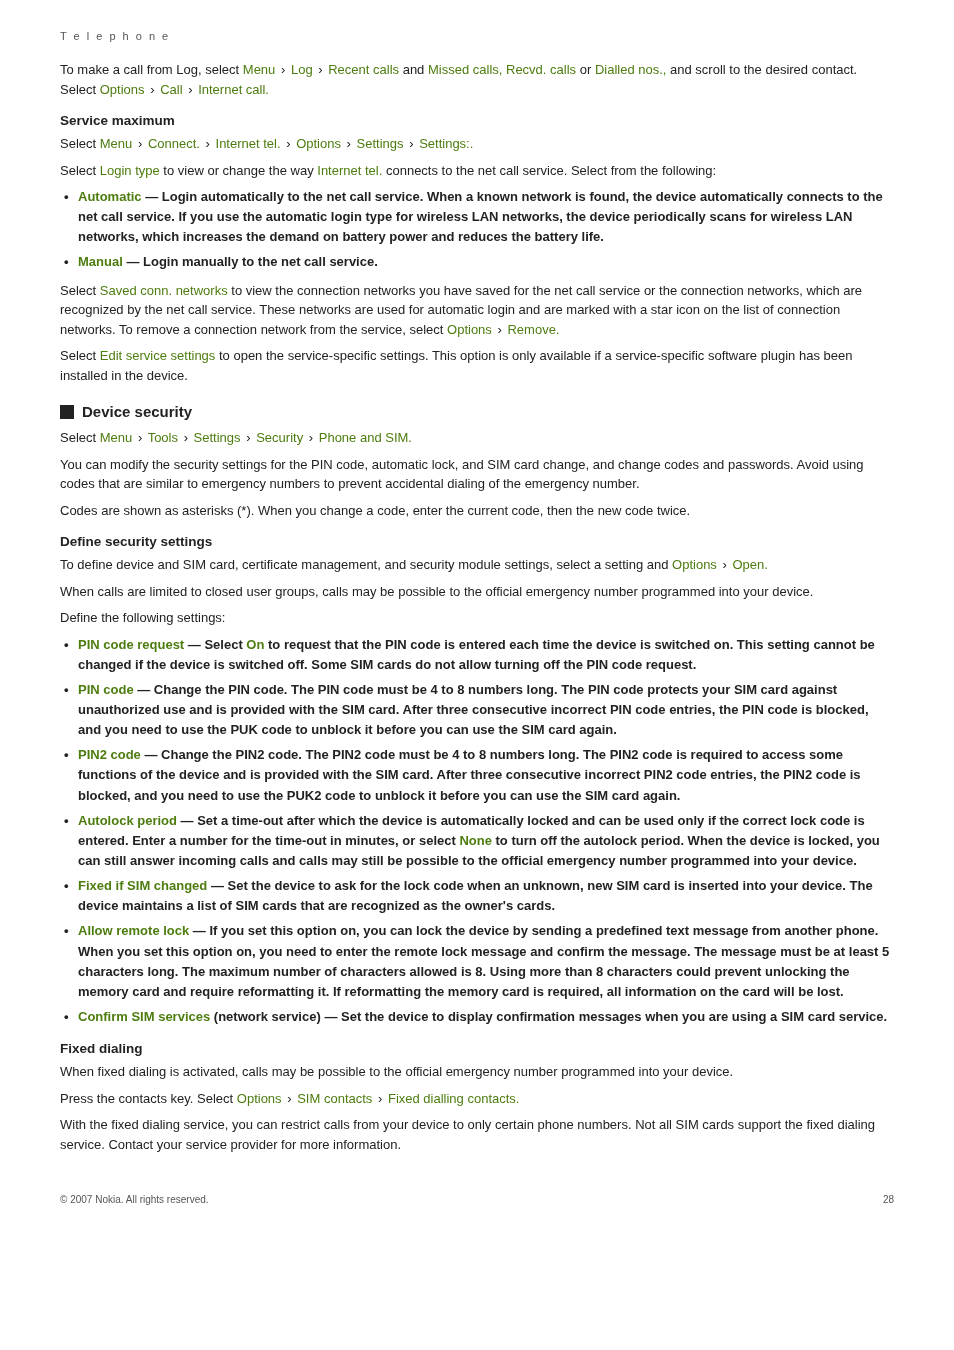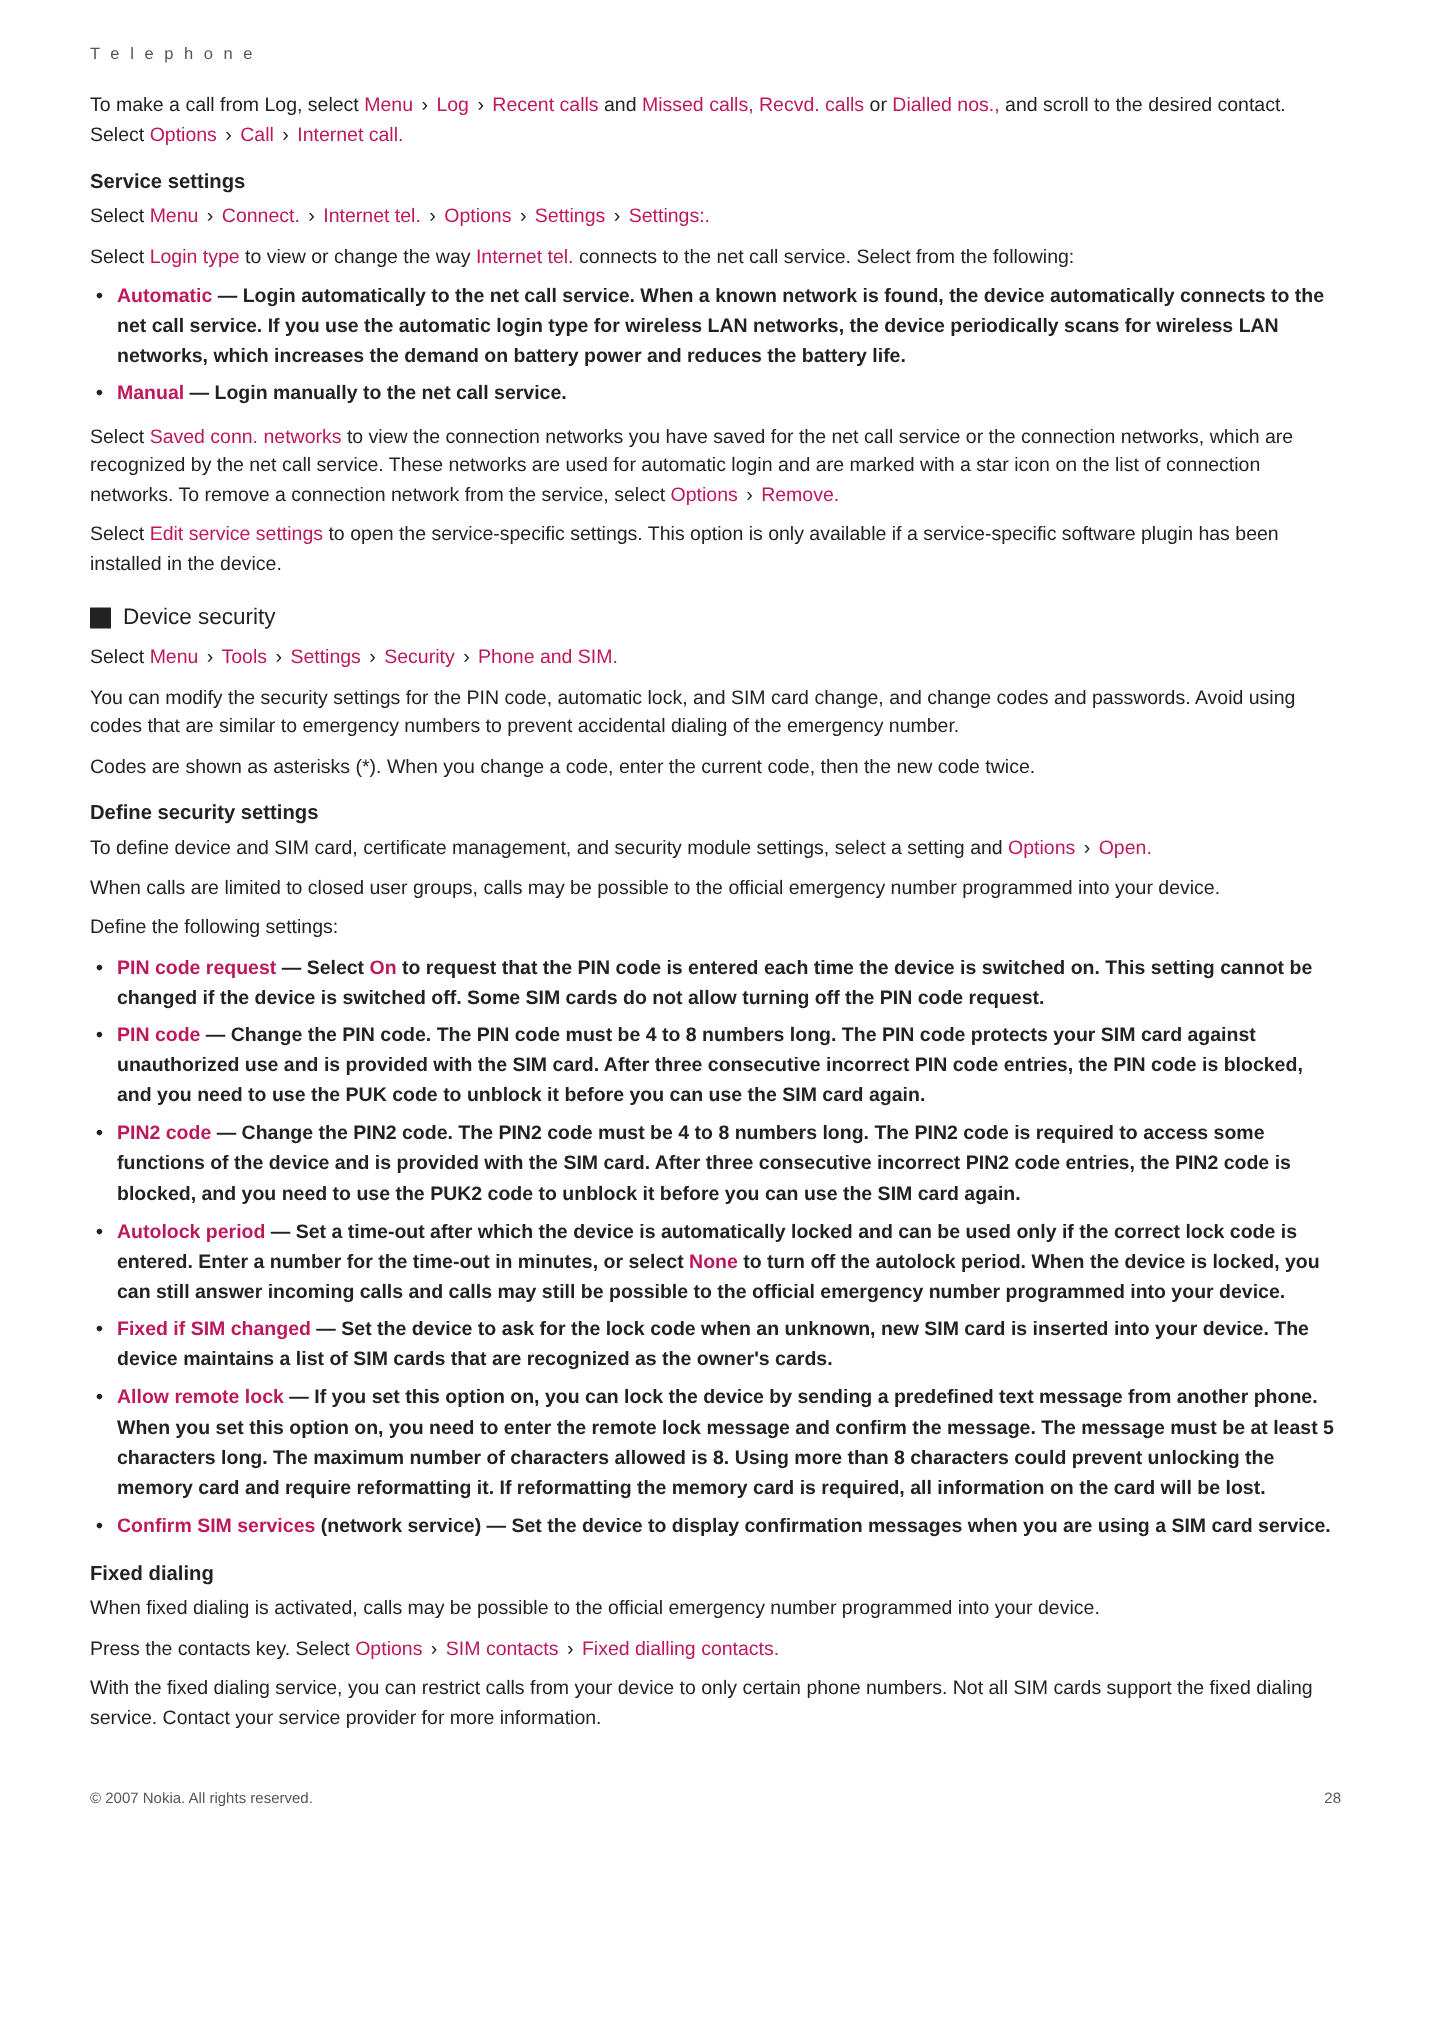--- a/index.html
+++ b/index.html
@@ -16,21 +16,21 @@
       font-size: 11px;
       letter-spacing: 2px;
       color: #555;
       margin-bottom: 18px;
     }
     .section-title-boxed {
       display: flex;
       align-items: center;
       gap: 8px;
       font-size: 15px;
-      font-weight: normal;
+      font-weight: bold;
       color: #222;
       margin-bottom: 8px;
       margin-top: 18px;
     }
     .section-title-boxed .black-box {
       width: 14px;
       height: 14px;
       background: #222;
       display: inline-block;
       flex-shrink: 0;
@@ -59,21 +59,21 @@
       position: relative;
       margin-bottom: 5px;
       font-weight: bold;
     }
     ul li::before {
       content: "•";
       position: absolute;
       left: 4px;
       top: 0;
     }
-    .link { color: #be185d; text-decoration: none; }
+    .link { color: #4d7c0f; text-decoration: none; }
     .nav-arrow { color: #222; font-style: normal; margin: 0 2px; }
     .footer {
       margin-top: 40px;
       font-size: 10px;
       color: #555;
       border-top: none;
       display: flex;
       justify-content: space-between;
       align-items: center;
     }
@@ -83,21 +83,21 @@
 
 <div class="page-header">
   <span>T e l e p h o n e</span>
 </div>
 
 <p>
   To make a call from Log, select <a class="link">Menu</a> <span class="nav-arrow">›</span> <a class="link">Log</a> <span class="nav-arrow">›</span> <a class="link">Recent calls</a> and <a class="link">Missed calls, Recvd. calls</a> or <a class="link">Dialled nos.,</a> and scroll to the desired contact. Select <a class="link">Options</a> <span class="nav-arrow">›</span> <a class="link">Call</a> <span class="nav-arrow">›</span> <a class="link">Internet call.</a>
 </p>
 
 <div class="subsection-title">
-  <span>Service settings</span>
+  <span>Service maximum</span>
 </div>
 
 <p>
   Select <a class="link">Menu</a> <span class="nav-arrow">›</span> <a class="link">Connect.</a> <span class="nav-arrow">›</span> <a class="link">Internet tel.</a> <span class="nav-arrow">›</span> <a class="link">Options</a> <span class="nav-arrow">›</span> <a class="link">Settings</a> <span class="nav-arrow">›</span> <a class="link">Settings:.</a>
 </p>
 
 <p>
   Select <a class="link">Login type</a> to view or change the way <a class="link">Internet tel.</a> connects to the net call service. Select from the following:
 </p>
 

